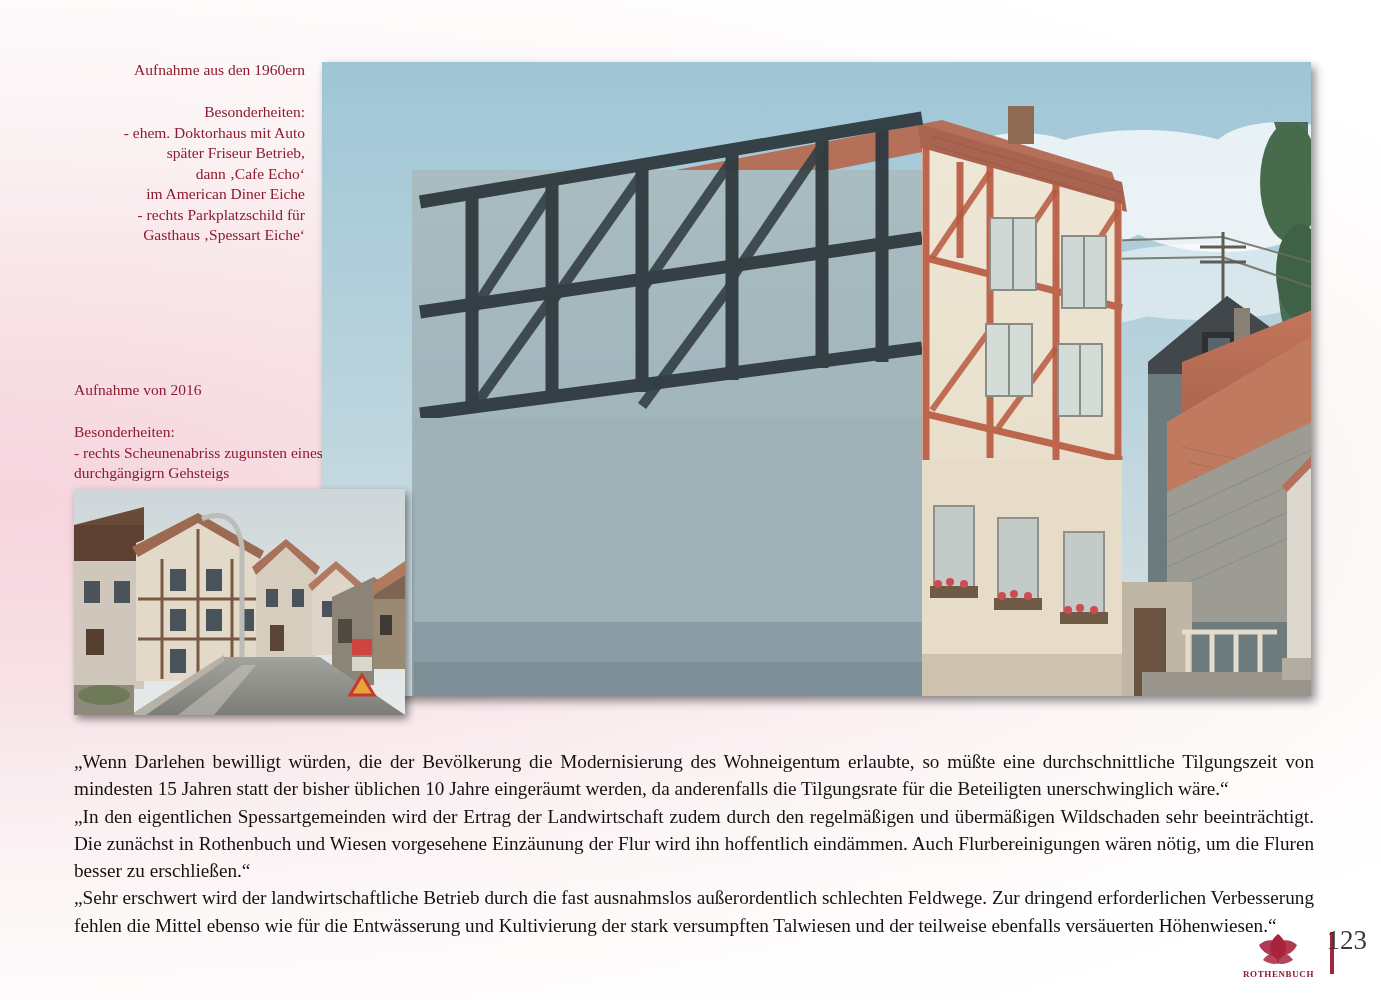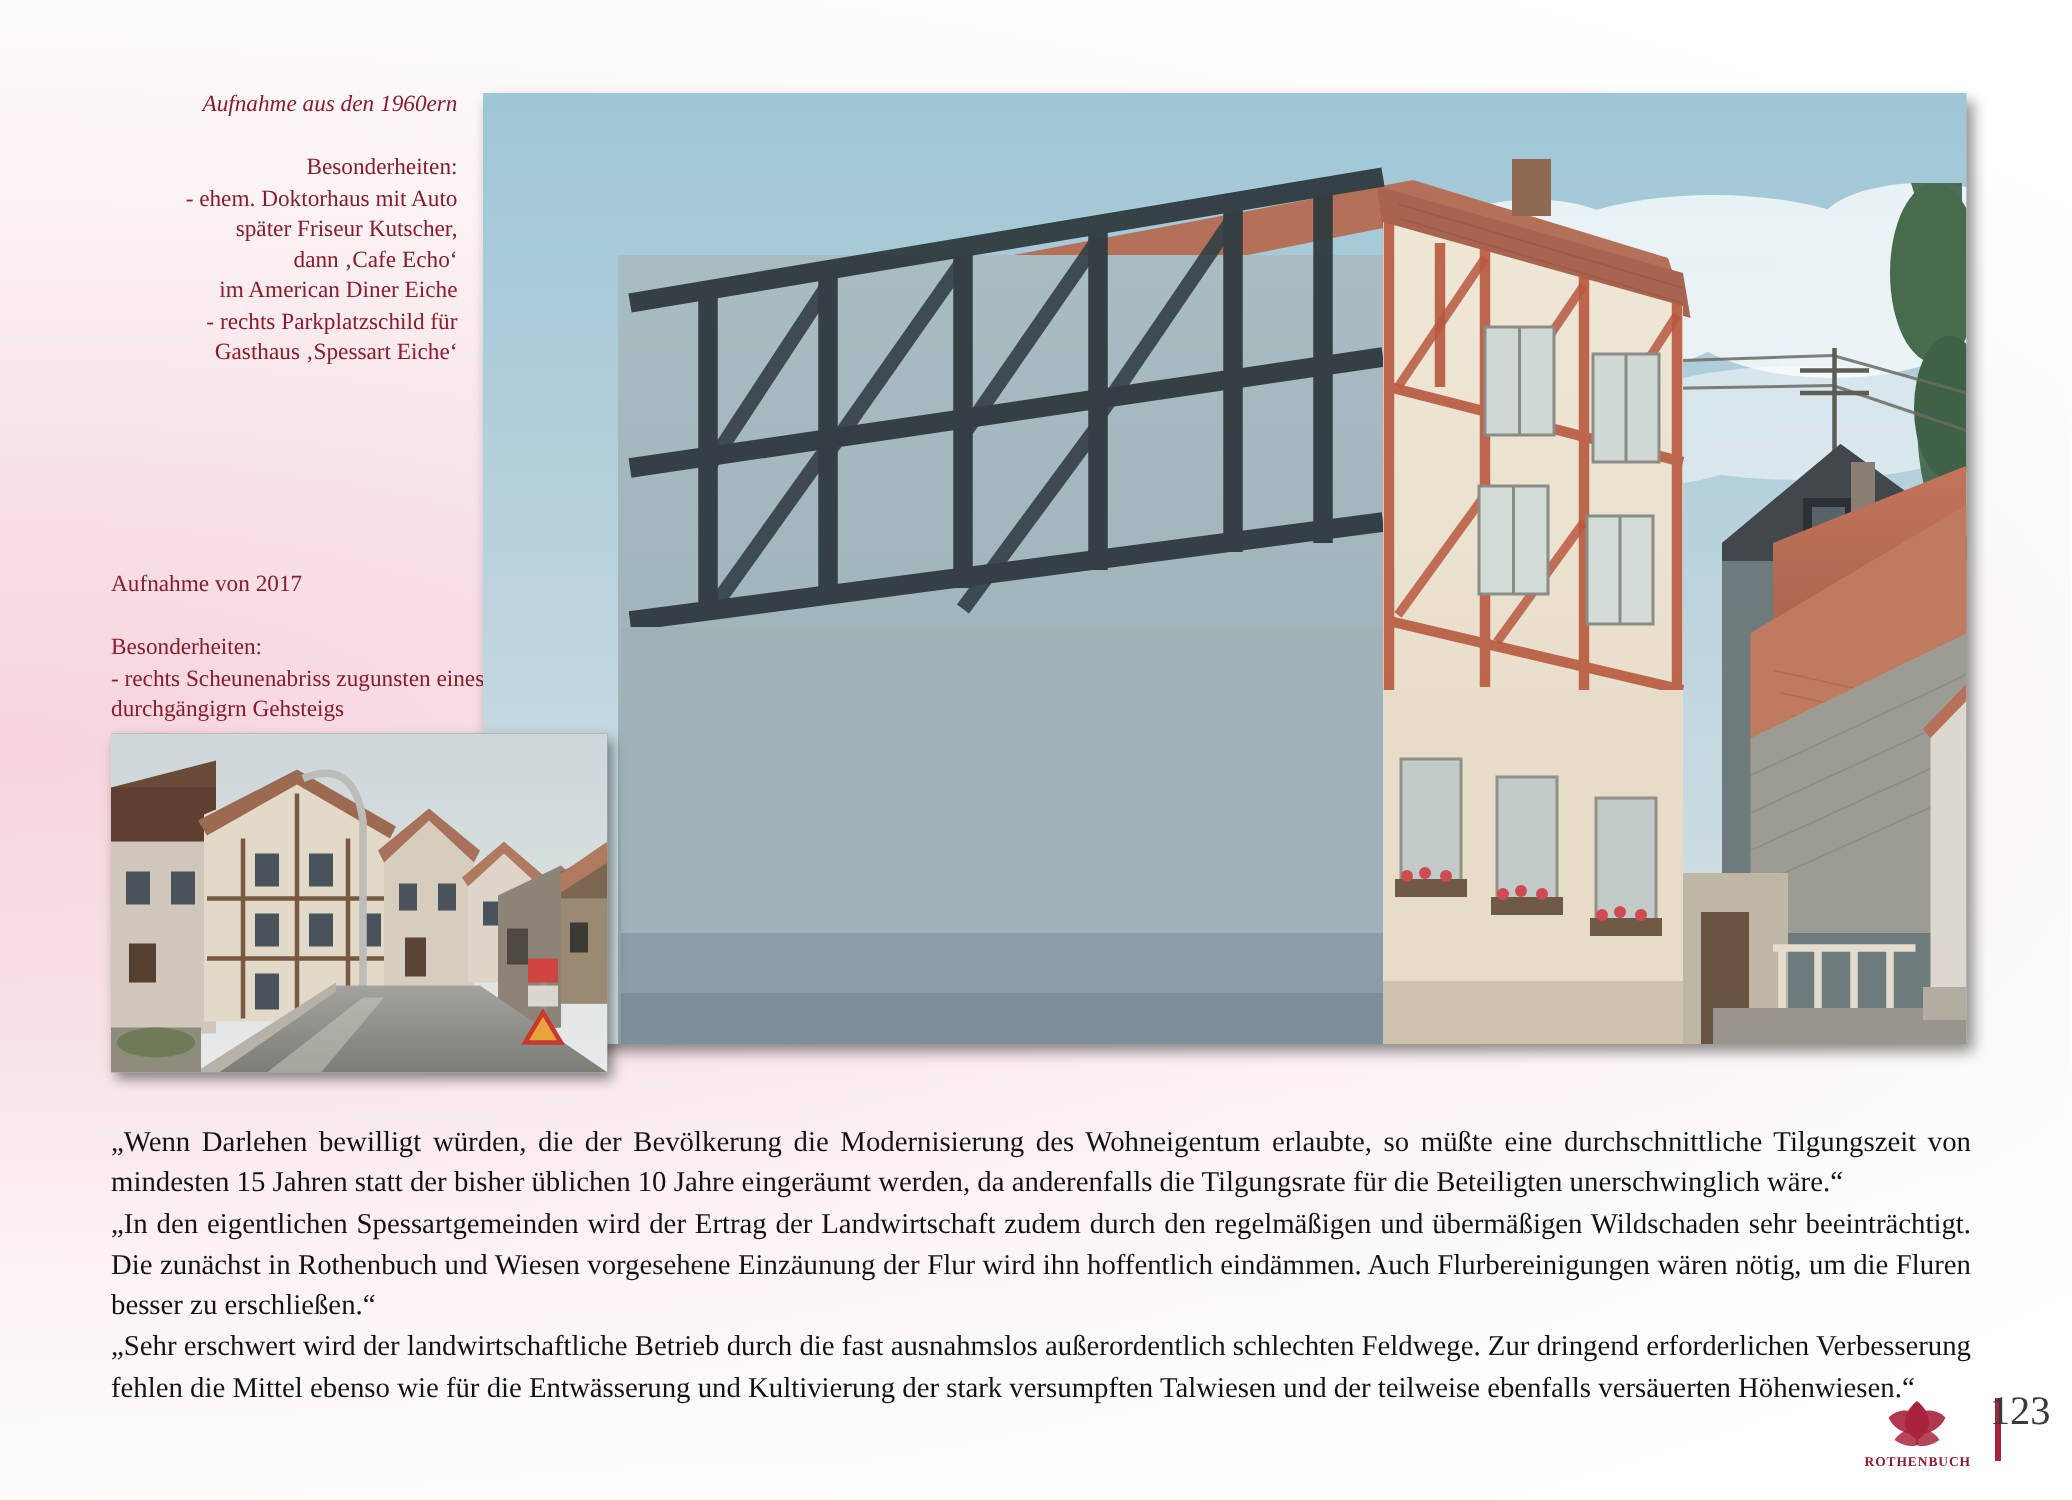--- a/index.html
+++ b/index.html
@@ -39,21 +39,20 @@
   }
   .caption-a {
     right: 1076px;           
     top: 60px;
     text-align: right;
     width: 260px;
     font-size: 15.5px;
   }
   .caption-a .head {
     margin-bottom: 22px;
-    font-style: italic;
   }
   .caption-b {
     left: 74px;
     top: 380px;
     width: 262px;
     text-align: left;
     font-size: 15.5px;
   }
   .caption-b .head {
     margin-bottom: 22px;
@@ -134,29 +133,29 @@
 </style>
 </head>
 <body>
 
 <div class="page">
 
   <div class="caption caption-a">
     <div class="head ln">Aufnahme aus den 1960ern</div>
     <div class="ln">Besonderheiten:</div>
     <div class="ln">- ehem. Doktorhaus mit Auto</div>
-    <div class="ln">später Friseur Kutscher,</div>
+    <div class="ln">später Friseur Betrieb,</div>
     <div class="ln">dann ‚Cafe Echo‘</div>
     <div class="ln">im American Diner Eiche</div>
     <div class="ln">- rechts Parkplatzschild für</div>
     <div class="ln">Gasthaus ‚Spessart Eiche‘</div>
   </div>
 
   <div class="caption caption-b">
-    <div class="head ln">Aufnahme von 2017</div>
+    <div class="head ln">Aufnahme von 2016</div>
     <div class="ln">Besonderheiten:</div>
     <div class="ln">- rechts Scheunenabriss zugunsten eines</div>
     <div class="ln">  durchgängigrn Gehsteigs</div>
   </div>
 
   <div class="photo-main">
     <svg width="989" height="634" viewBox="0 0 989 634" xmlns="http://www.w3.org/2000/svg">
       <defs>
         <linearGradient id="sky" x1="0" y1="0" x2="0" y2="1">
           <stop offset="0%" stop-color="#9fc6d6"></stop>

